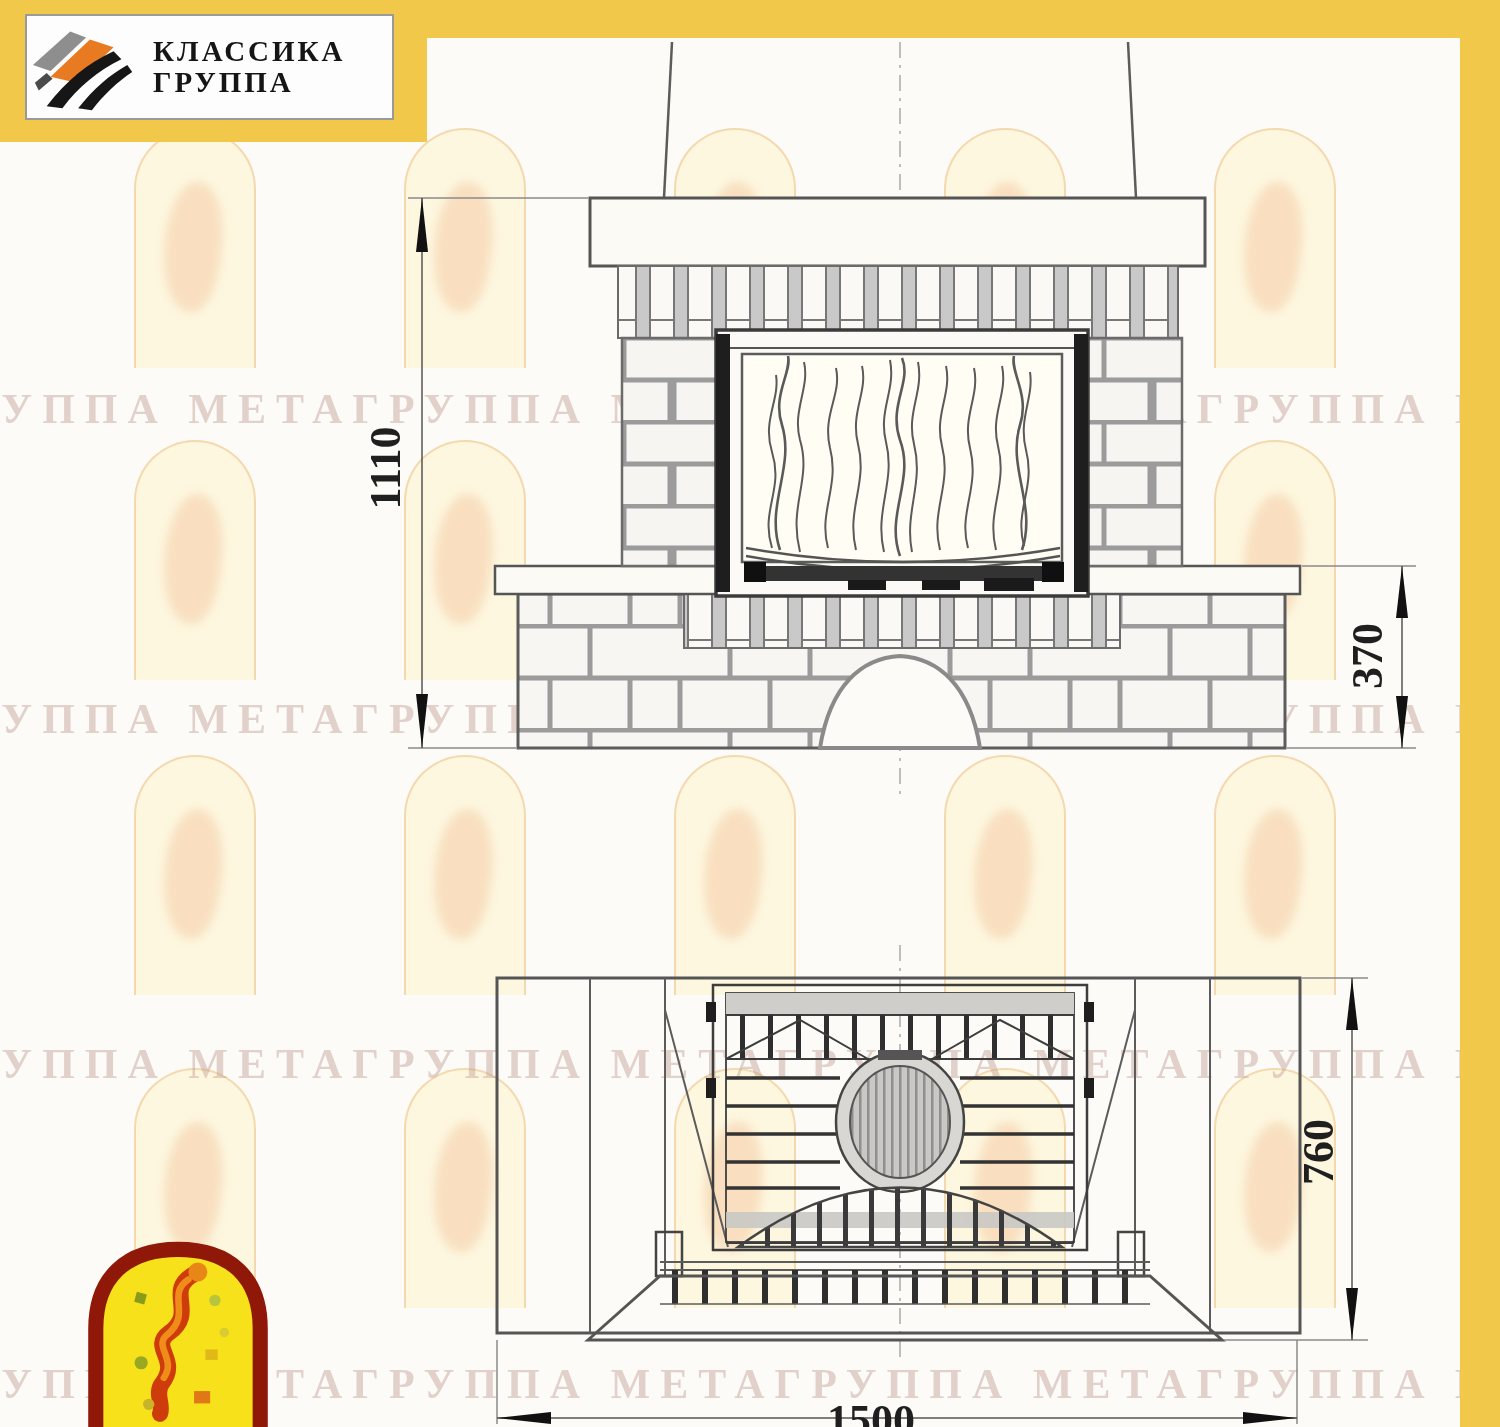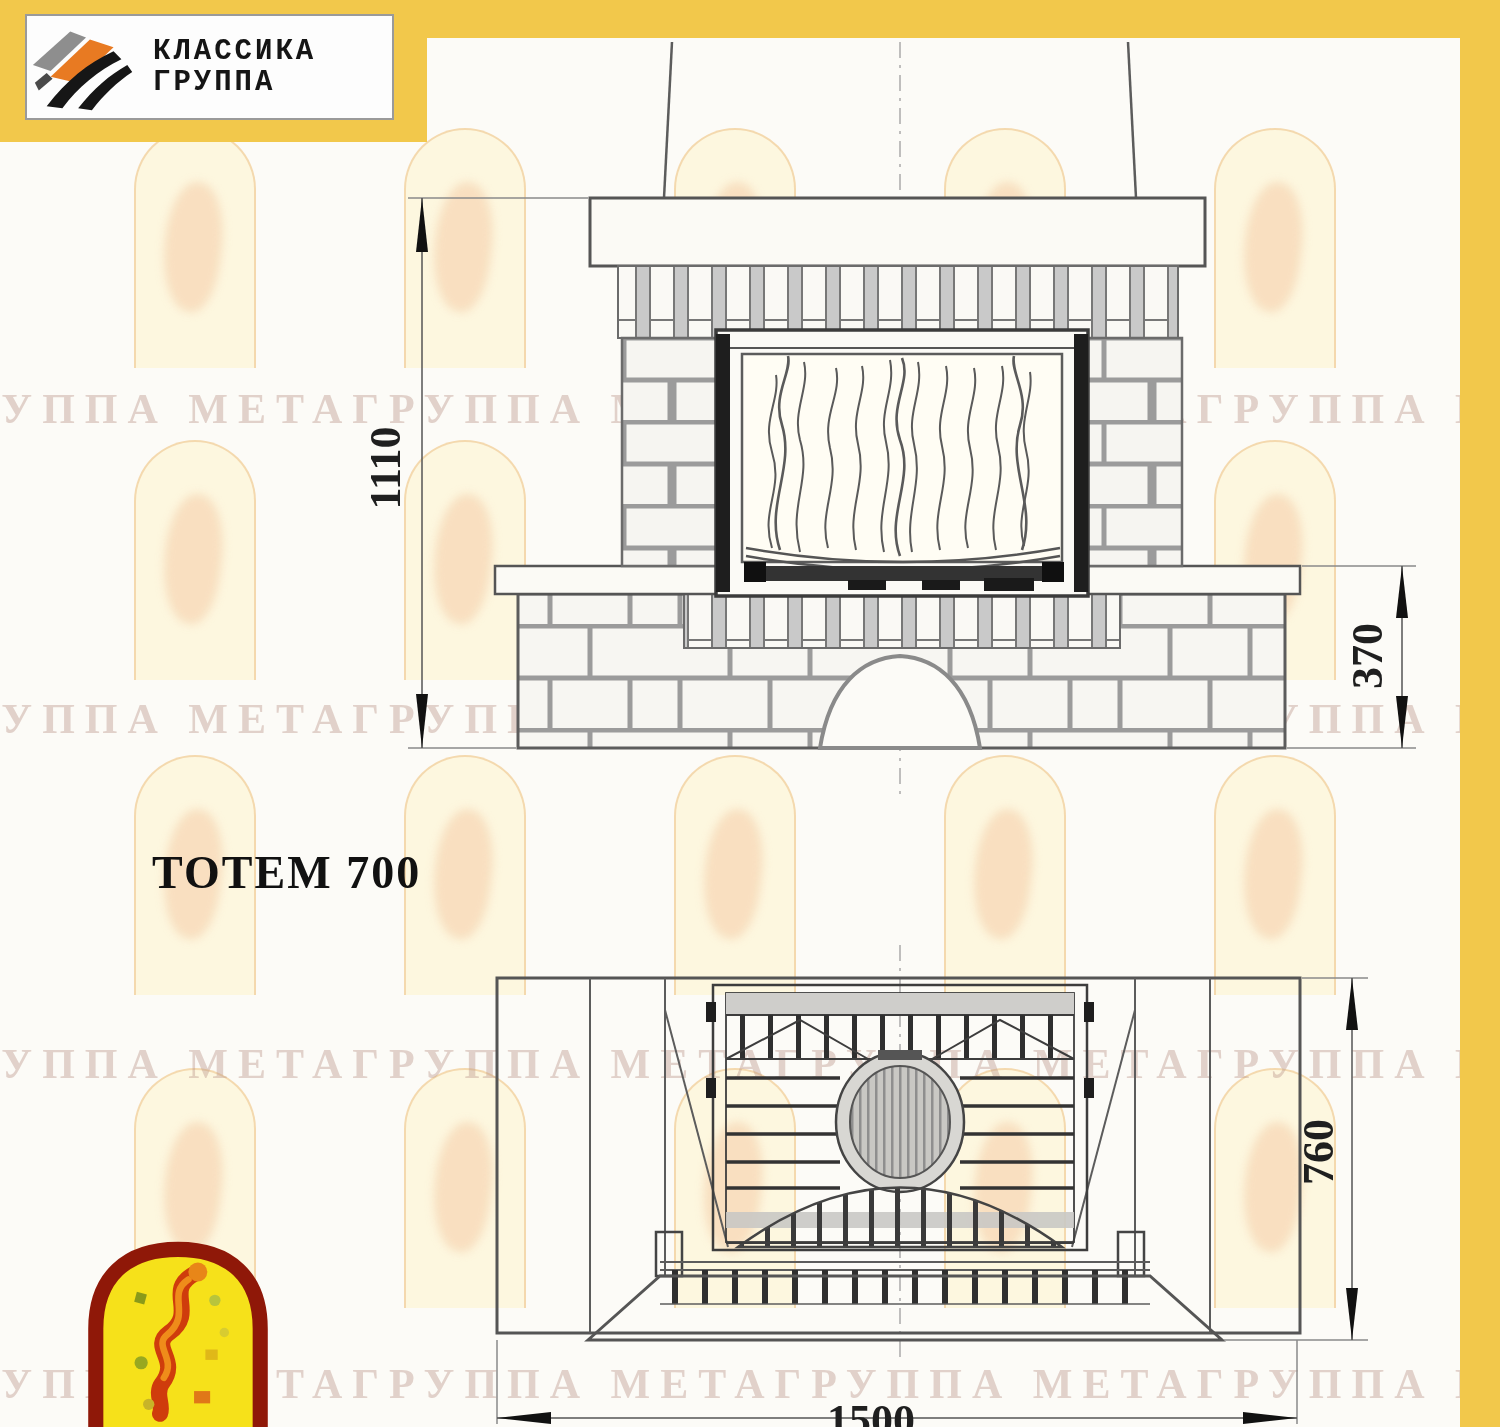--- a/index.html
+++ b/index.html
@@ -16,21 +16,21 @@
            border-radius:61px 61px 0 0;background:rgba(253,246,220,0.9);}
   .wm-arch .blob{position:absolute;left:28px;top:52px;width:58px;height:130px;
            background:rgba(238,160,110,0.28);border-radius:45% 55% 40% 60%;
            filter:blur(5px);transform:rotate(8deg);}
   .wm-text{position:absolute;left:-70px;width:1700px;white-space:nowrap;overflow:hidden;
            font-family:"Liberation Serif",serif;font-weight:700;font-size:42px;
            letter-spacing:10px;color:rgba(186,148,136,0.40);}
   
   #logo-box{left:25px;top:14px;width:365px;height:102px;background:#fdfdfd;
             border:2px solid #9a9a9a;display:flex;align-items:center;}
-  #logo-text{font-family:Liberation Mono, monospace;font-weight:700;color:#151515;
+  #logo-text{font-family:Liberation Serif, serif;font-weight:700;color:#151515;
              font-size:29px;line-height:31px;letter-spacing:3px;margin-left:8px;}
   
   #draw{left:0;top:0;width:1500px;height:1427px;}
   
   .dim{position:absolute;font-family:"Liberation Serif",serif;font-weight:600;
        font-size:44px;color:#1f1f1f;transform:translate(-50%,-50%);white-space:nowrap;}
   .dim.vert{transform:translate(-50%,-50%) rotate(-90deg);}
   #model-title{left:152px;top:846px;font-family:"Liberation Serif",serif;
                font-weight:700;font-size:46px;color:#111;letter-spacing:2px;}
   
@@ -276,21 +276,20 @@
         <polygon points="1297,1418 1243,1412 1243,1424" fill="#111" stroke="none"></polygon>
       </g>
     </g>
   </svg>
 
   <div class="dim vert" style="left:385px;top:468px;">1110</div>
   <div class="dim vert" style="left:1367px;top:656px;">370</div>
   <div class="dim vert" style="left:1318px;top:1152px;">760</div>
   <div class="dim" style="left:871px;top:1388px;margin-top:32px;">1500</div>
 
-  <div class="abs" id="model-title">ТОТЕМ 700</div>
 
   <div class="abs" id="logo-box">
     <svg width="118" height="92" viewBox="0 0 120 92">
       <path d="M6 44 L44 10 L60 16 L24 50 Z" fill="#8e8e8e"></path>
       <path d="M24 56 L64 18 L88 26 L50 62 Z" fill="#e87a22"></path>
       <path d="M20 86 C40 60 62 42 88 30 L96 38 C72 50 52 66 36 88 Z" fill="#161616"></path>
       <path d="M52 88 C68 68 84 54 102 44 L107 51 C92 61 78 74 66 90 Z" fill="#161616"></path>
       <path d="M8 62 L20 52 L26 58 L12 70 Z" fill="#4a4a4a"></path>
     </svg>
     <div id="logo-text">

